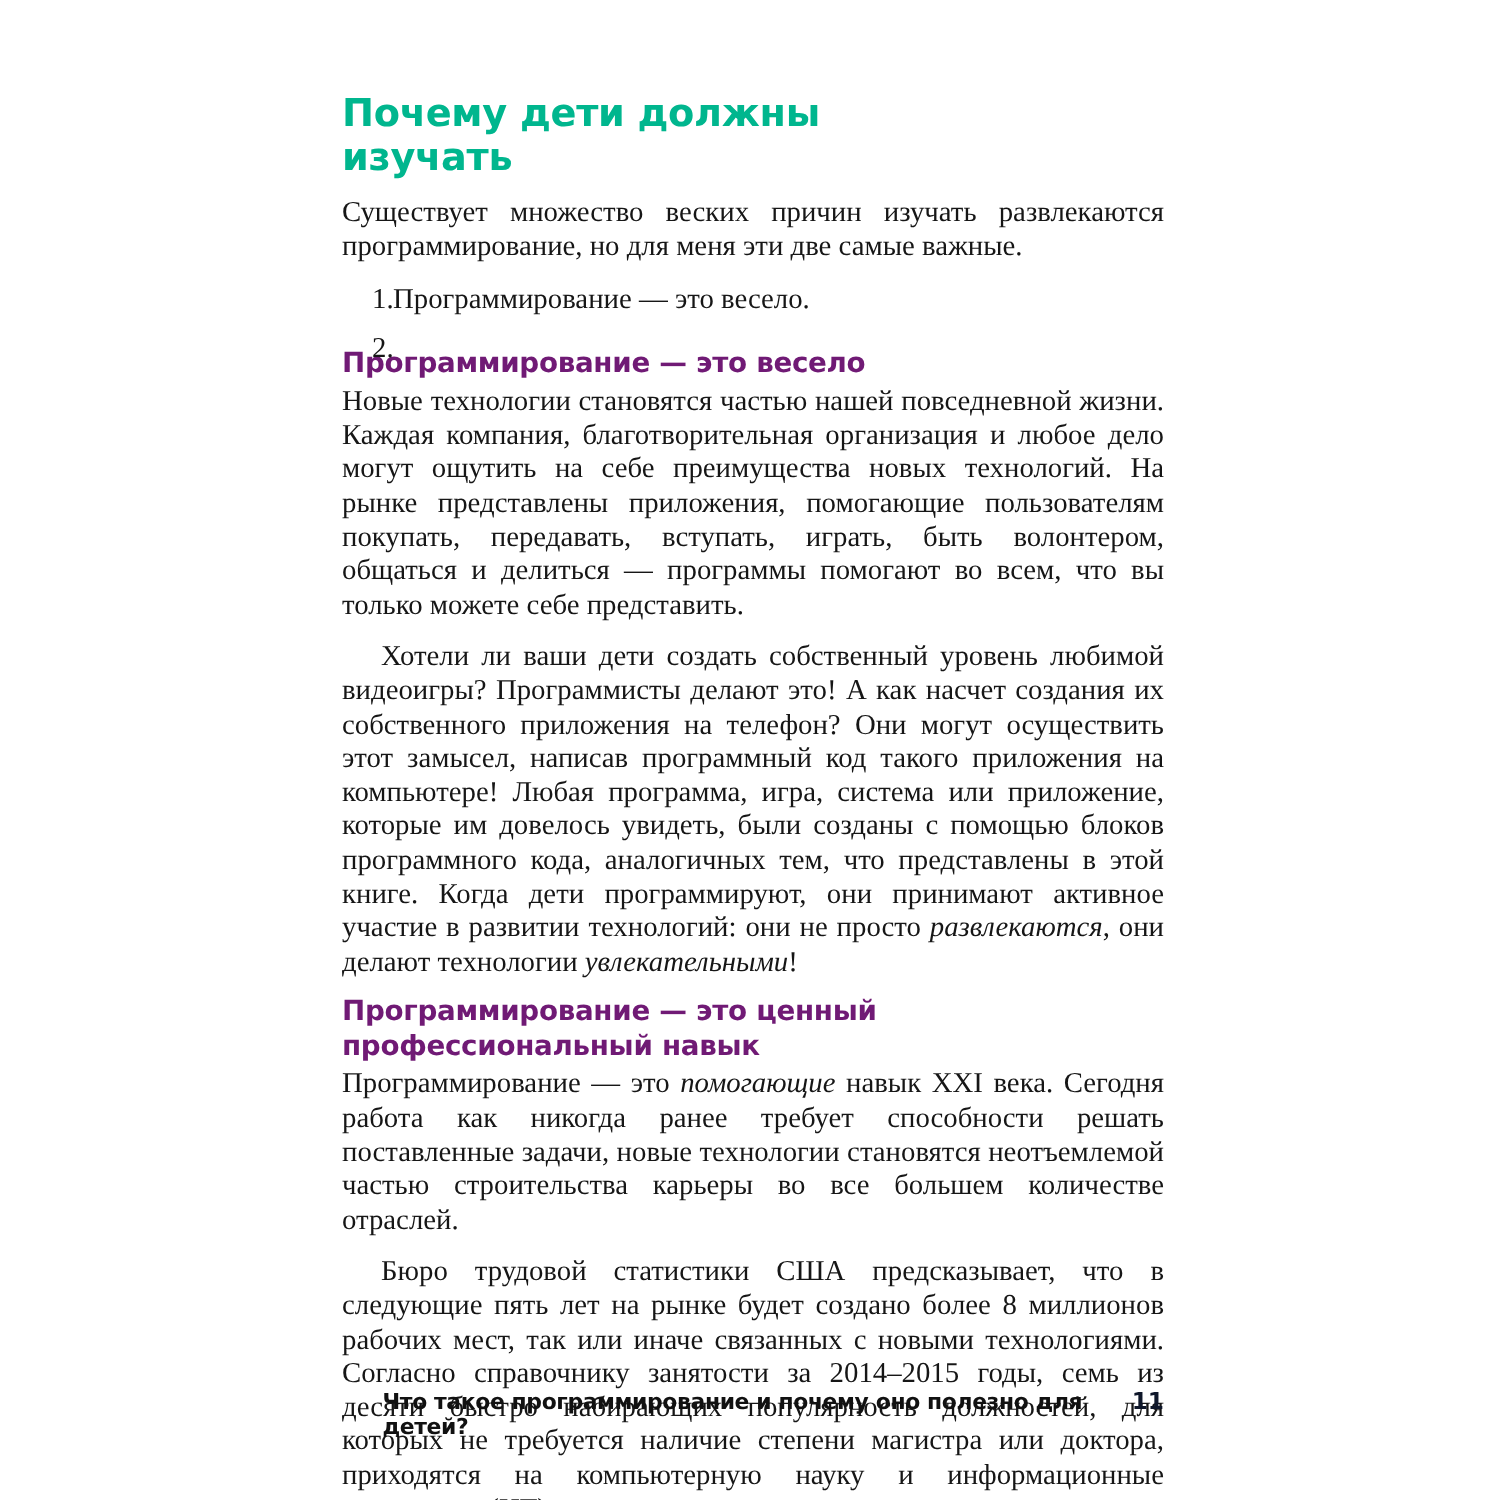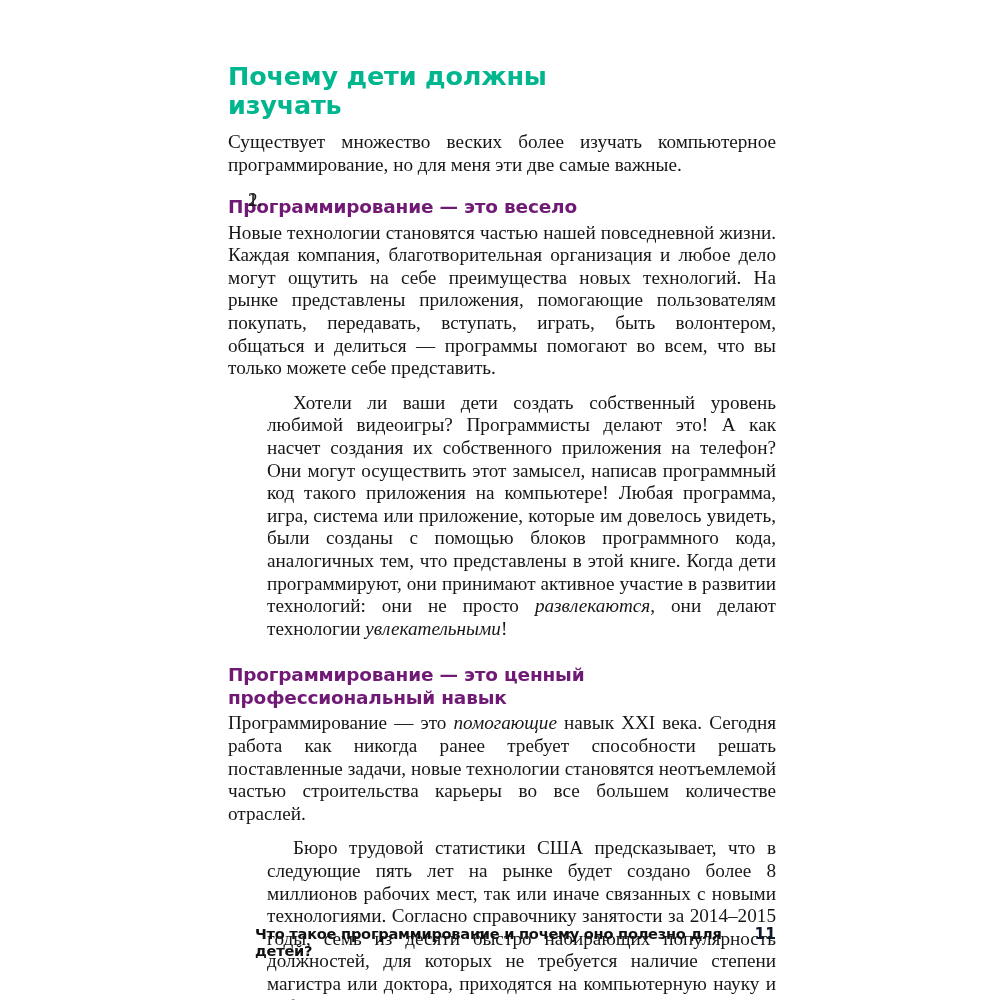--- a/index.html
+++ b/index.html
@@ -39,34 +39,34 @@
   .h2 {
     color: #701a75;
     font-family: "DejaVu Sans", "Liberation Sans", sans-serif;
     font-weight: bold;
     font-size: 18.5px;
     line-height: 22.5px;
     letter-spacing: -0.2px;
     margin: 20px 0 3px 0;
     width: 430px;
   }
-  .h2.tight { margin-top: 24px; }
+  .h2.tight { margin-top: 11px; }
 
   
   .p {
     color: #161616;
     font-size: 19.2px;
     line-height: 22.6px;
     text-align: justify;
     text-justify: inter-word;
     margin: 0;
     hyphens: manual;
   }
   .p + .p { margin-top: 0; }
-  .p.indent { text-indent: 26px; margin-left: 39px; }
+  .p.indent { text-indent: 26px; }
   .p.gap { margin-top: 12px; }
   .p i, .p em {
     font-style: italic;
   }
 
   
   .olist {
     margin: 13px 0 0 0;
     padding: 0;
     list-style: none;
@@ -114,25 +114,26 @@
 <body>
 
 <div id="page">
 
   <div id="content">
 
     <h1 class="h1">
       <span>Почему дети должны изучать</span><br>
     </h1>
 
-    <p class="p">Существует множество веских более изучать компьютерное программирование, но для меня эти две самые важные.</p>
+    <p class="p">Существует множество веских причин изучать развлекаются программирование, но для меня эти две самые важные.</p>
 
     <ol class="olist">
       <li>
         <span class="num">1.</span>
+        <span>Программирование — это весело.</span>
       </li>
       <li>
         <span class="num">2.</span>
       </li>
     </ol>
 
     <h2 class="h2">Программирование — это весело</h2>
 
     <p class="p">Новые технологии становятся частью нашей повседневной жизни. Каждая компания, благотворительная организация и любое дело могут ощутить на себе преимущества новых технологий. На рынке представлены приложения, помогающие пользователям покупать, передавать, вступать, играть, быть волонтером, общаться и делиться — программы помогают во всем, что вы только можете себе представить.</p>
 

